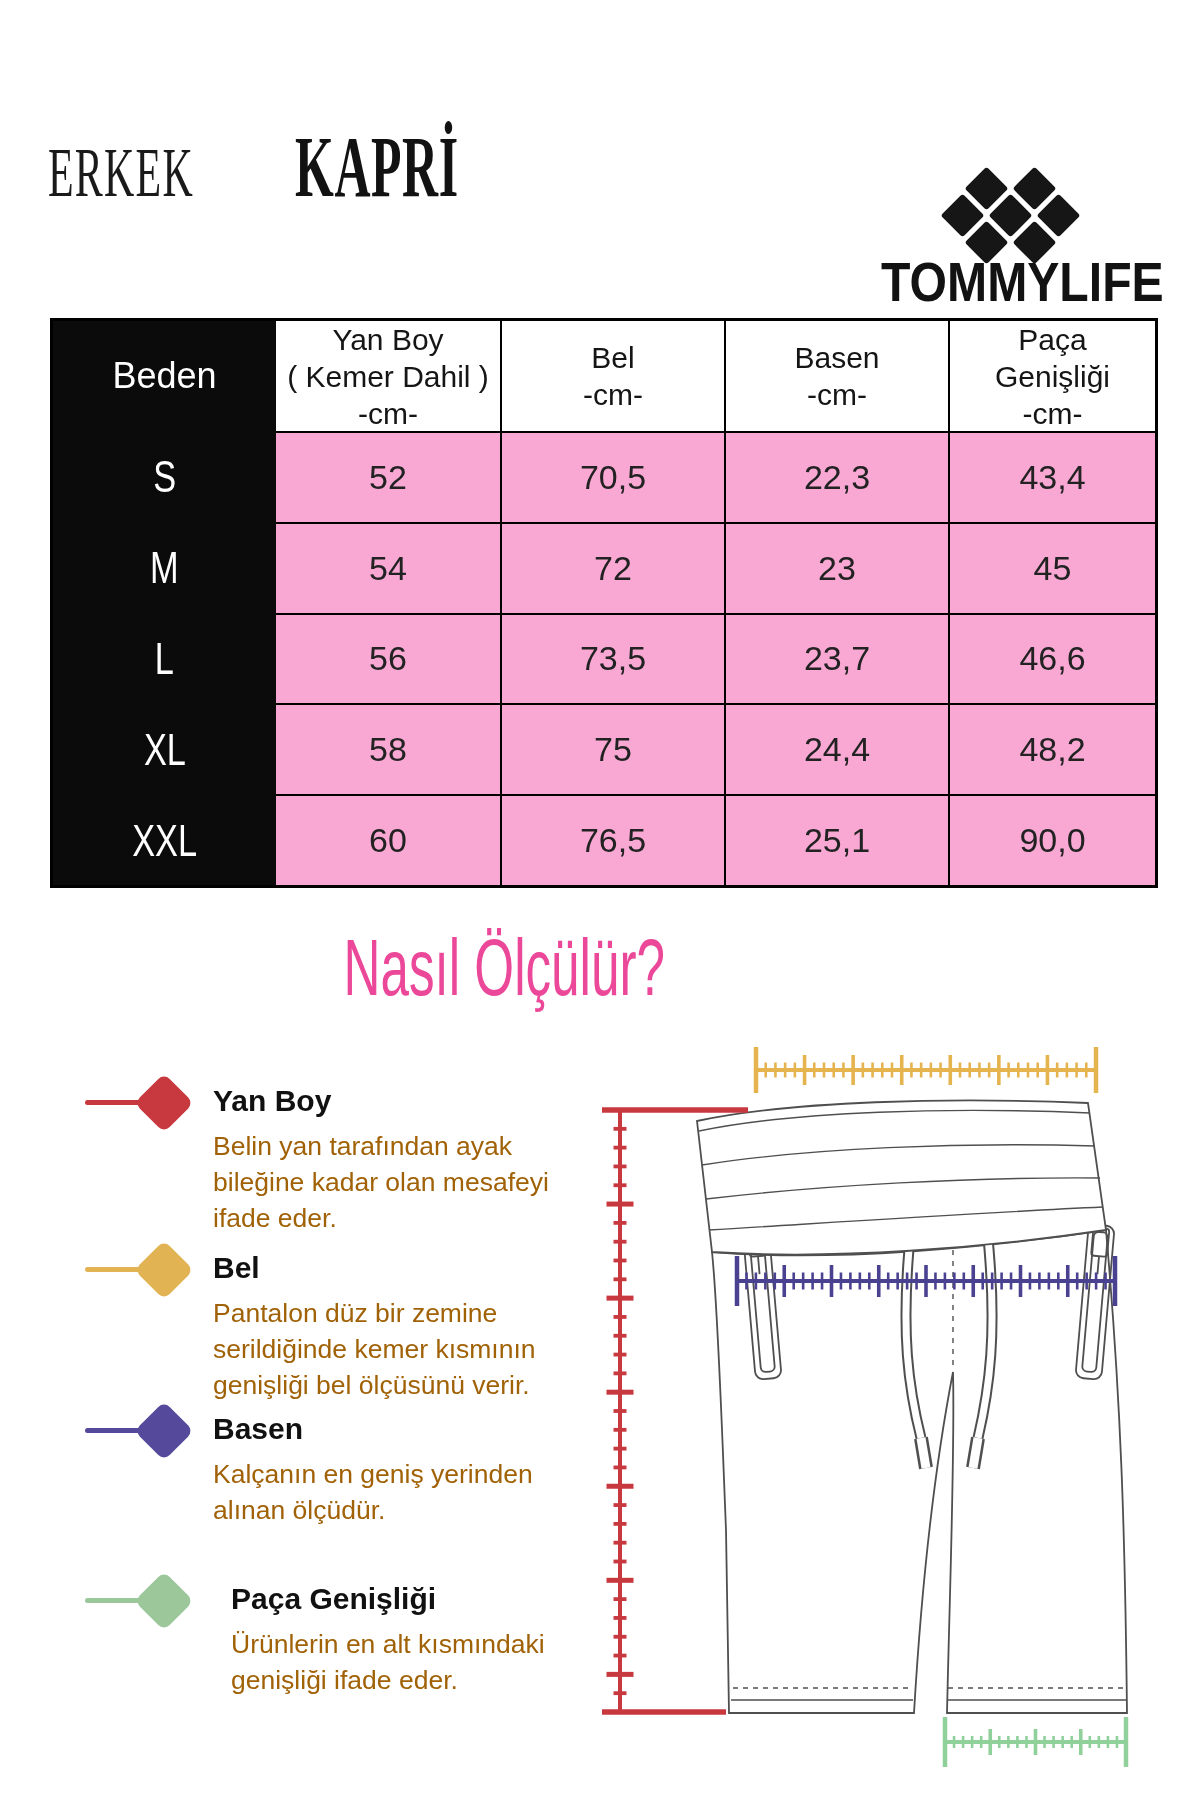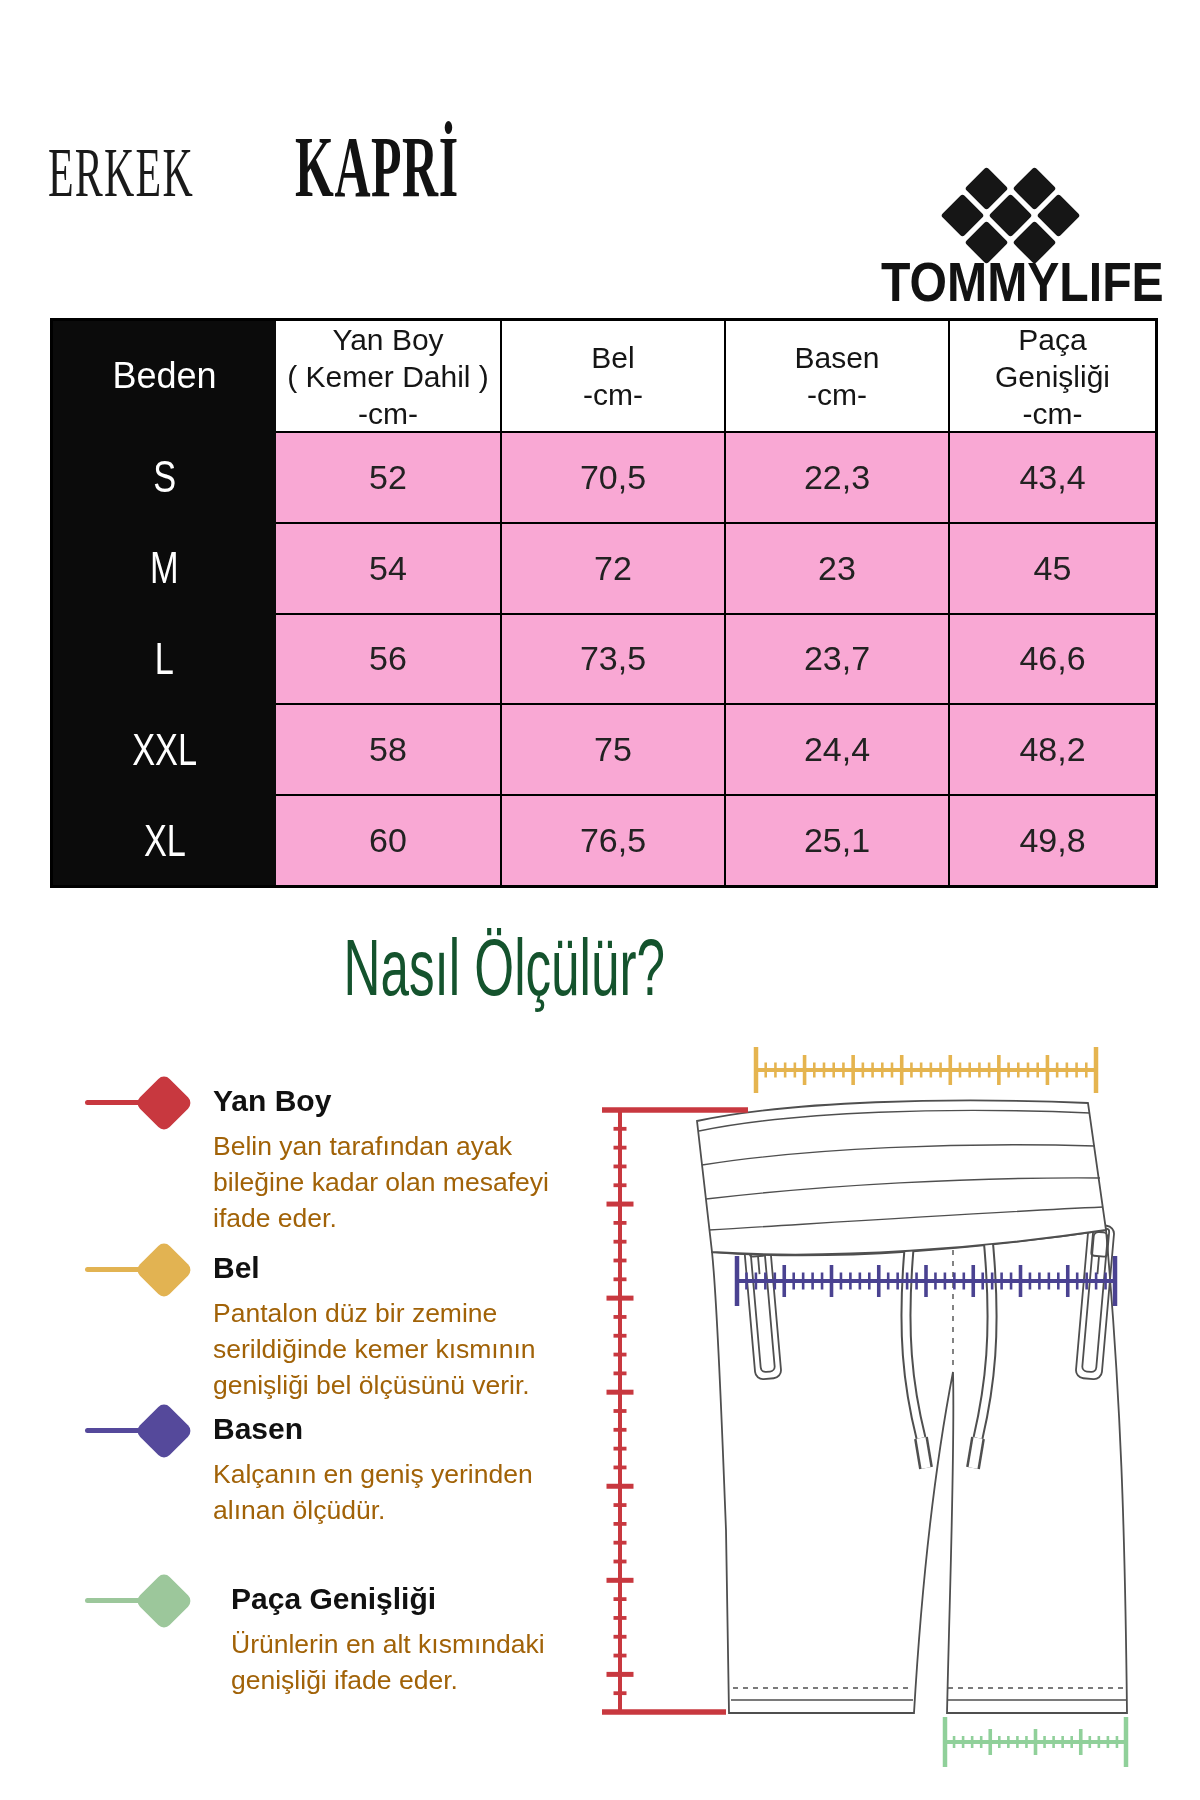--- a/index.html
+++ b/index.html
@@ -27,21 +27,21 @@
   .size-label{color:#fff;font-size:44px;font-weight:400;transform:scaleX(.78);display:inline-block;}
   .dgrid{flex:1;display:grid;grid-template-columns:224px 222px 222px 1fr;
          grid-template-rows:110px repeat(5,1fr);gap:2px;background:#000;}
   .hcell{background:#fff;display:flex;flex-direction:column;align-items:center;justify-content:center;
          font-size:30px;font-weight:500;line-height:37px;color:#151515;text-align:center;}
   .hcell span:empty{display:none;}
   .vcell{background:#f9a8d4;display:flex;align-items:center;justify-content:center;
          font-size:34px;font-weight:400;color:#222;}
   
   .htm-title{position:absolute;left:0;top:928px;width:1008px;text-align:center;
-             font-size:80px;font-weight:500;color:#14532d;line-height:1;}
+             font-size:80px;font-weight:500;color:#ec4899;line-height:1;}
   .htm-title .condensed{transform:scaleX(.64);transform-origin:center top;}
   .legend-item{position:absolute;left:85px;display:flex;gap:24px;}
   .lmark{position:relative;width:104px;height:42px;flex:none;}
   .lmark .bar{position:absolute;left:0;top:18px;width:72px;height:5px;border-radius:3px;}
   .lmark .dia{position:absolute;left:58px;top:0px;width:42px;height:42px;border-radius:8px;transform:rotate(45deg);}
   .ltext{width:352px;}
   .lhead{font-size:30px;font-weight:700;color:#111;margin:0 0 8px 0;line-height:38px;}
   .ldesc{font-size:26.5px;font-weight:400;color:#a16207;line-height:36px;}
   .diagram-svg{position:absolute;left:0;top:0;width:1200px;height:1800px;pointer-events:none;}
 </style>
@@ -74,24 +74,24 @@
       <div class="bcell">
           <span class="size-label">S</span>
         </div>
       <div class="bcell">
           <span class="size-label">M</span>
         </div>
       <div class="bcell">
           <span class="size-label">L</span>
         </div>
       <div class="bcell">
+          <span class="size-label">XL</span>
+        </div>
+      <div class="bcell">
           <span class="size-label">XXL</span>
-        </div>
-      <div class="bcell">
-          <span class="size-label">XL</span>
         </div>
     </div>
     <div class="dgrid">
       <div class="hcell">
         <span>Yan Boy</span>
         <span>( Kemer Dahil )</span>
         <span>-cm-</span>
       </div>
       <div class="hcell">
         <span>Bel</span>
@@ -125,21 +125,21 @@
       <div class="vcell">46,6</div>
 
       <div class="vcell">58</div>
       <div class="vcell">75</div>
       <div class="vcell">24,4</div>
       <div class="vcell">48,2</div>
 
       <div class="vcell">60</div>
       <div class="vcell">76,5</div>
       <div class="vcell">25,1</div>
-      <div class="vcell">49,8</div>
+      <div class="vcell">90,0</div>
     </div>
   </div>
 
   <div class="htm-title">
     <span class="condensed">Nasıl Ölçülür?</span>
   </div>
 
   <div class="legend-item" style="top:1082px;">
     <div class="lmark">
         <span class="bar" style="background: rgb(200, 56, 63);"></span>

